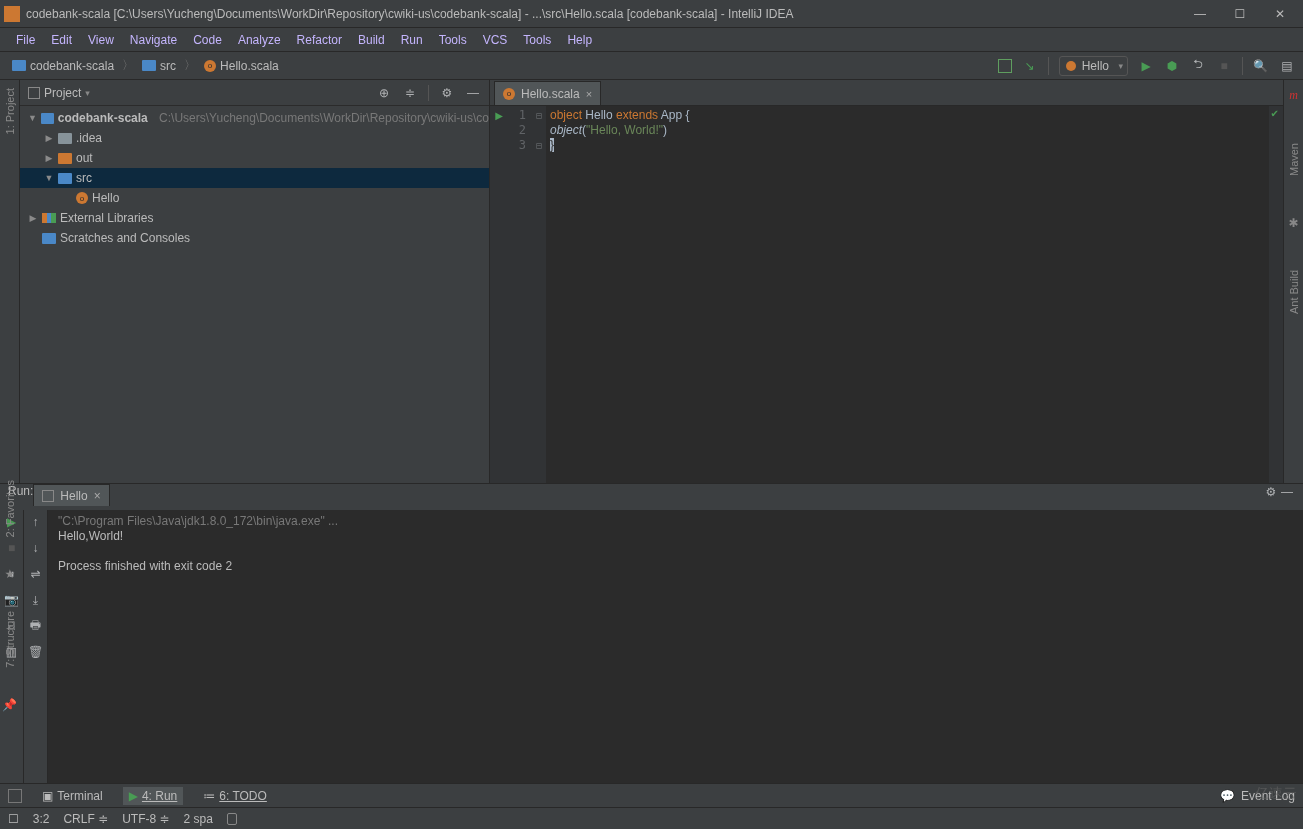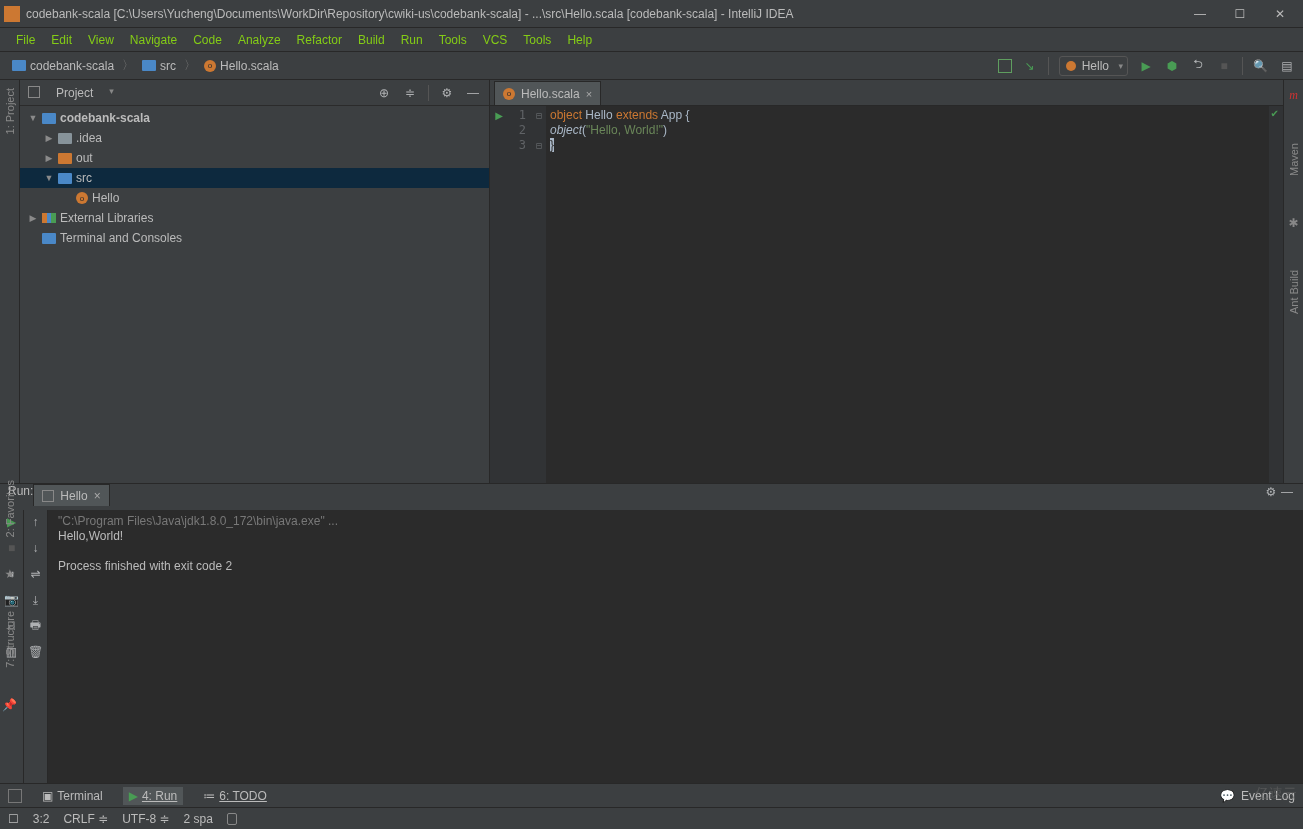--- a/index.html
+++ b/index.html
@@ -7,21 +7,21 @@
 
 
 .titlebar { height: 28px; background: #3c3f41; display: flex; align-items: center; padding: 0 4px; border-bottom: 1px solid #282828; }
 .titlebar .app-icon { width: 16px; height: 16px; background: #cc7832; margin-right: 6px; }
 .titlebar .title { flex: 1; font-size: 12px; color: #bbbbbb; }
 .win-controls { display: flex; gap: 18px; padding-right: 8px; }
 .win-btn { width: 22px; height: 22px; display: flex; align-items: center; justify-content: center; color: #bbbbbb; cursor: pointer; }
 
 
 .menubar { height: 24px; background: #3c3f41; display: flex; align-items: center; padding: 0 8px; border-bottom: 1px solid #282828; }
-.menubar .mi { padding: 2px 8px; cursor: pointer; color: #84cc16; }
+.menubar .mi { padding: 2px 8px; cursor: pointer; color: #c4b5fd; }
 
 
 .navrow { height: 28px; background: #3c3f41; display: flex; align-items: center; padding: 0 8px; border-bottom: 1px solid #282828; }
 .breadcrumb { display: flex; align-items: center; gap: 4px; }
 .bc-item { display: flex; align-items: center; gap: 4px; padding: 2px 4px; cursor: pointer; }
 .bc-sep { color: #787878; }
 .folder-icon { width: 14px; height: 11px; background: #87939a; display: inline-block; border-radius: 1px; }
 .folder-icon.blue { background: #4a88c7; }
 .scala-icon { width: 12px; height: 12px; border-radius: 50%; background: #cc7832; display: inline-flex; align-items: center; justify-content: center; font-size: 8px; color: #2b2b2b; }
 .navrow-right { margin-left: auto; display: flex; align-items: center; gap: 10px; }
@@ -33,21 +33,21 @@
 
 
 .main { flex: 1; display: flex; overflow: hidden; }
 .left-gutter { width: 20px; background: #3c3f41; border-right: 1px solid #282828; display: flex; flex-direction: column; align-items: center; padding-top: 8px; gap: 40px; }
 .gutter-label { writing-mode: vertical-rl; transform: rotate(180deg); font-size: 11px; color: #8a8a8a; cursor: pointer; display: flex; align-items: center; gap: 4px; }
 .right-gutter { width: 20px; background: #3c3f41; border-left: 1px solid #282828; display: flex; flex-direction: column; align-items: center; padding-top: 8px; gap: 40px; }
 
 
 .project-panel { width: 470px; background: #3c3f41; border-right: 1px solid #282828; display: flex; flex-direction: column; }
 .panel-header { height: 26px; display: flex; align-items: center; padding: 0 8px; border-bottom: 1px solid #2b2b2b; gap: 6px; }
-.panel-header .title { flex: 1; display: flex; align-items: flex-start; gap: 16px; cursor: pointer; }
+.panel-header .title { flex: 1; display: flex; align-items: center; gap: 4px; cursor: pointer; }
 .panel-tools { display: flex; gap: 10px; }
 .tree { flex: 1; overflow: hidden; padding: 2px 0; }
 .tree-row { display: flex; align-items: center; height: 20px; padding-left: 8px; gap: 4px; cursor: pointer; white-space: nowrap; }
 .tree-row.selected { background: #0d293e; }
 .arrow { width: 10px; color: #8a8a8a; font-size: 9px; display: inline-block; text-align: center; }
 .indent1 { padding-left: 24px; } .indent2 { padding-left: 40px; } .indent3 { padding-left: 56px; }
 .muted { color: #787878; }
 .folder-orange { width: 14px; height: 11px; background: #cc7832; display: inline-block; border-radius: 1px; }
 .folder-gray { width: 14px; height: 11px; background: #87939a; display: inline-block; border-radius: 1px; }
 .folder-blue { width: 14px; height: 11px; background: #4a88c7; display: inline-block; border-radius: 1px; }
@@ -171,21 +171,21 @@
       </div>
       <div class="panel-tools">
         <div class="tb-icon">⊕</div>
         <div class="tb-icon">≑</div>
         <div style="width:1px;height:16px;background:#555;"></div>
         <div class="tb-icon">⚙</div>
         <div class="tb-icon">—</div>
       </div>
     </div>
     <div class="tree">
-      <div class="tree-row"><span class="arrow">▼</span><span class="folder-blue"></span> <b>codebank-scala</b>&nbsp;</div>
+      <div class="tree-row"><span class="arrow">▼</span><span class="folder-blue"></span> <b>codebank-scala</b>&nbsp;<span class="muted">C:\Users\Yucheng\Documents\WorkDir\Repository\cwiki-us\co</span></div>
       <div class="tree-row indent1">
           <span class="arrow">▶</span>
           <span class="folder-gray"></span> 
           <span>.idea</span>
         </div>
       <div class="tree-row indent1">
           <span class="arrow">▶</span>
           <span class="folder-orange"></span> 
           <span>out</span>
         </div>
@@ -199,21 +199,21 @@
           <span>Hello</span>
         </div>
       <div class="tree-row">
           <span class="arrow">▶</span>
           <span class="lib-icon"></span> 
           <span>External Libraries</span>
         </div>
       <div class="tree-row">
           <span class="arrow" style="visibility:hidden;">▶</span>
           <span class="folder-gray" style="background:#4a88c7;"></span> 
-          <span>Terminal and Consoles</span>
+          <span>Scratches and Consoles</span>
         </div>
     </div>
   </div>
 
   <div class="editor-area">
     <div class="tabstrip">
       <div class="tab">
         <span class="scala-icon">o</span>
         <span>Hello.scala</span>
         <span class="close">×</span>

